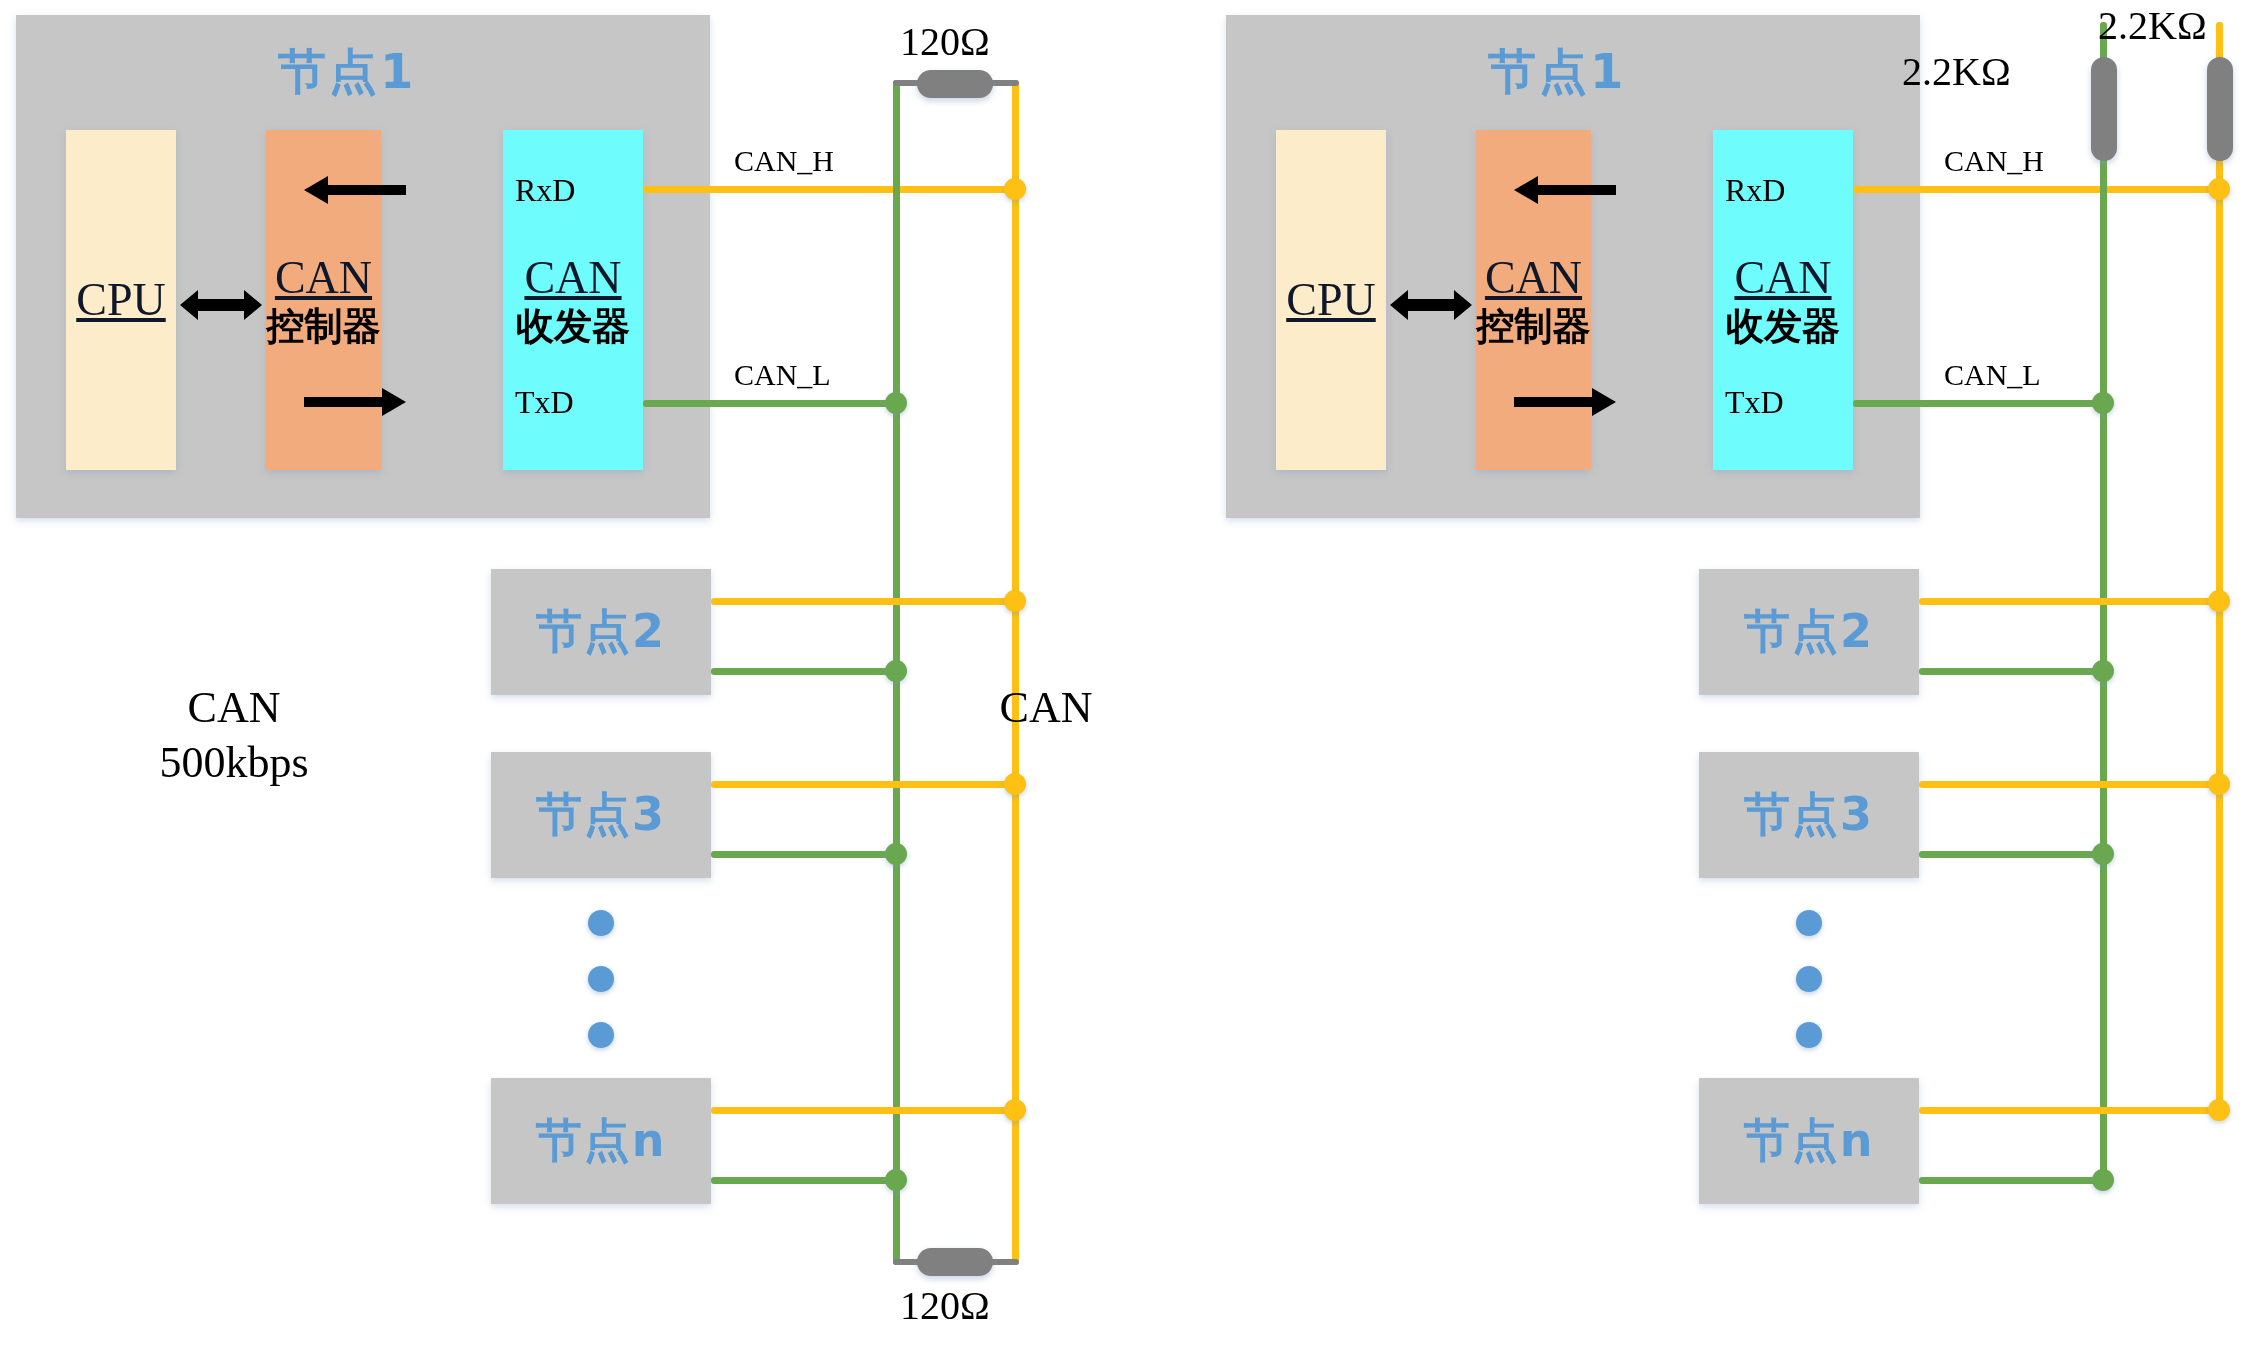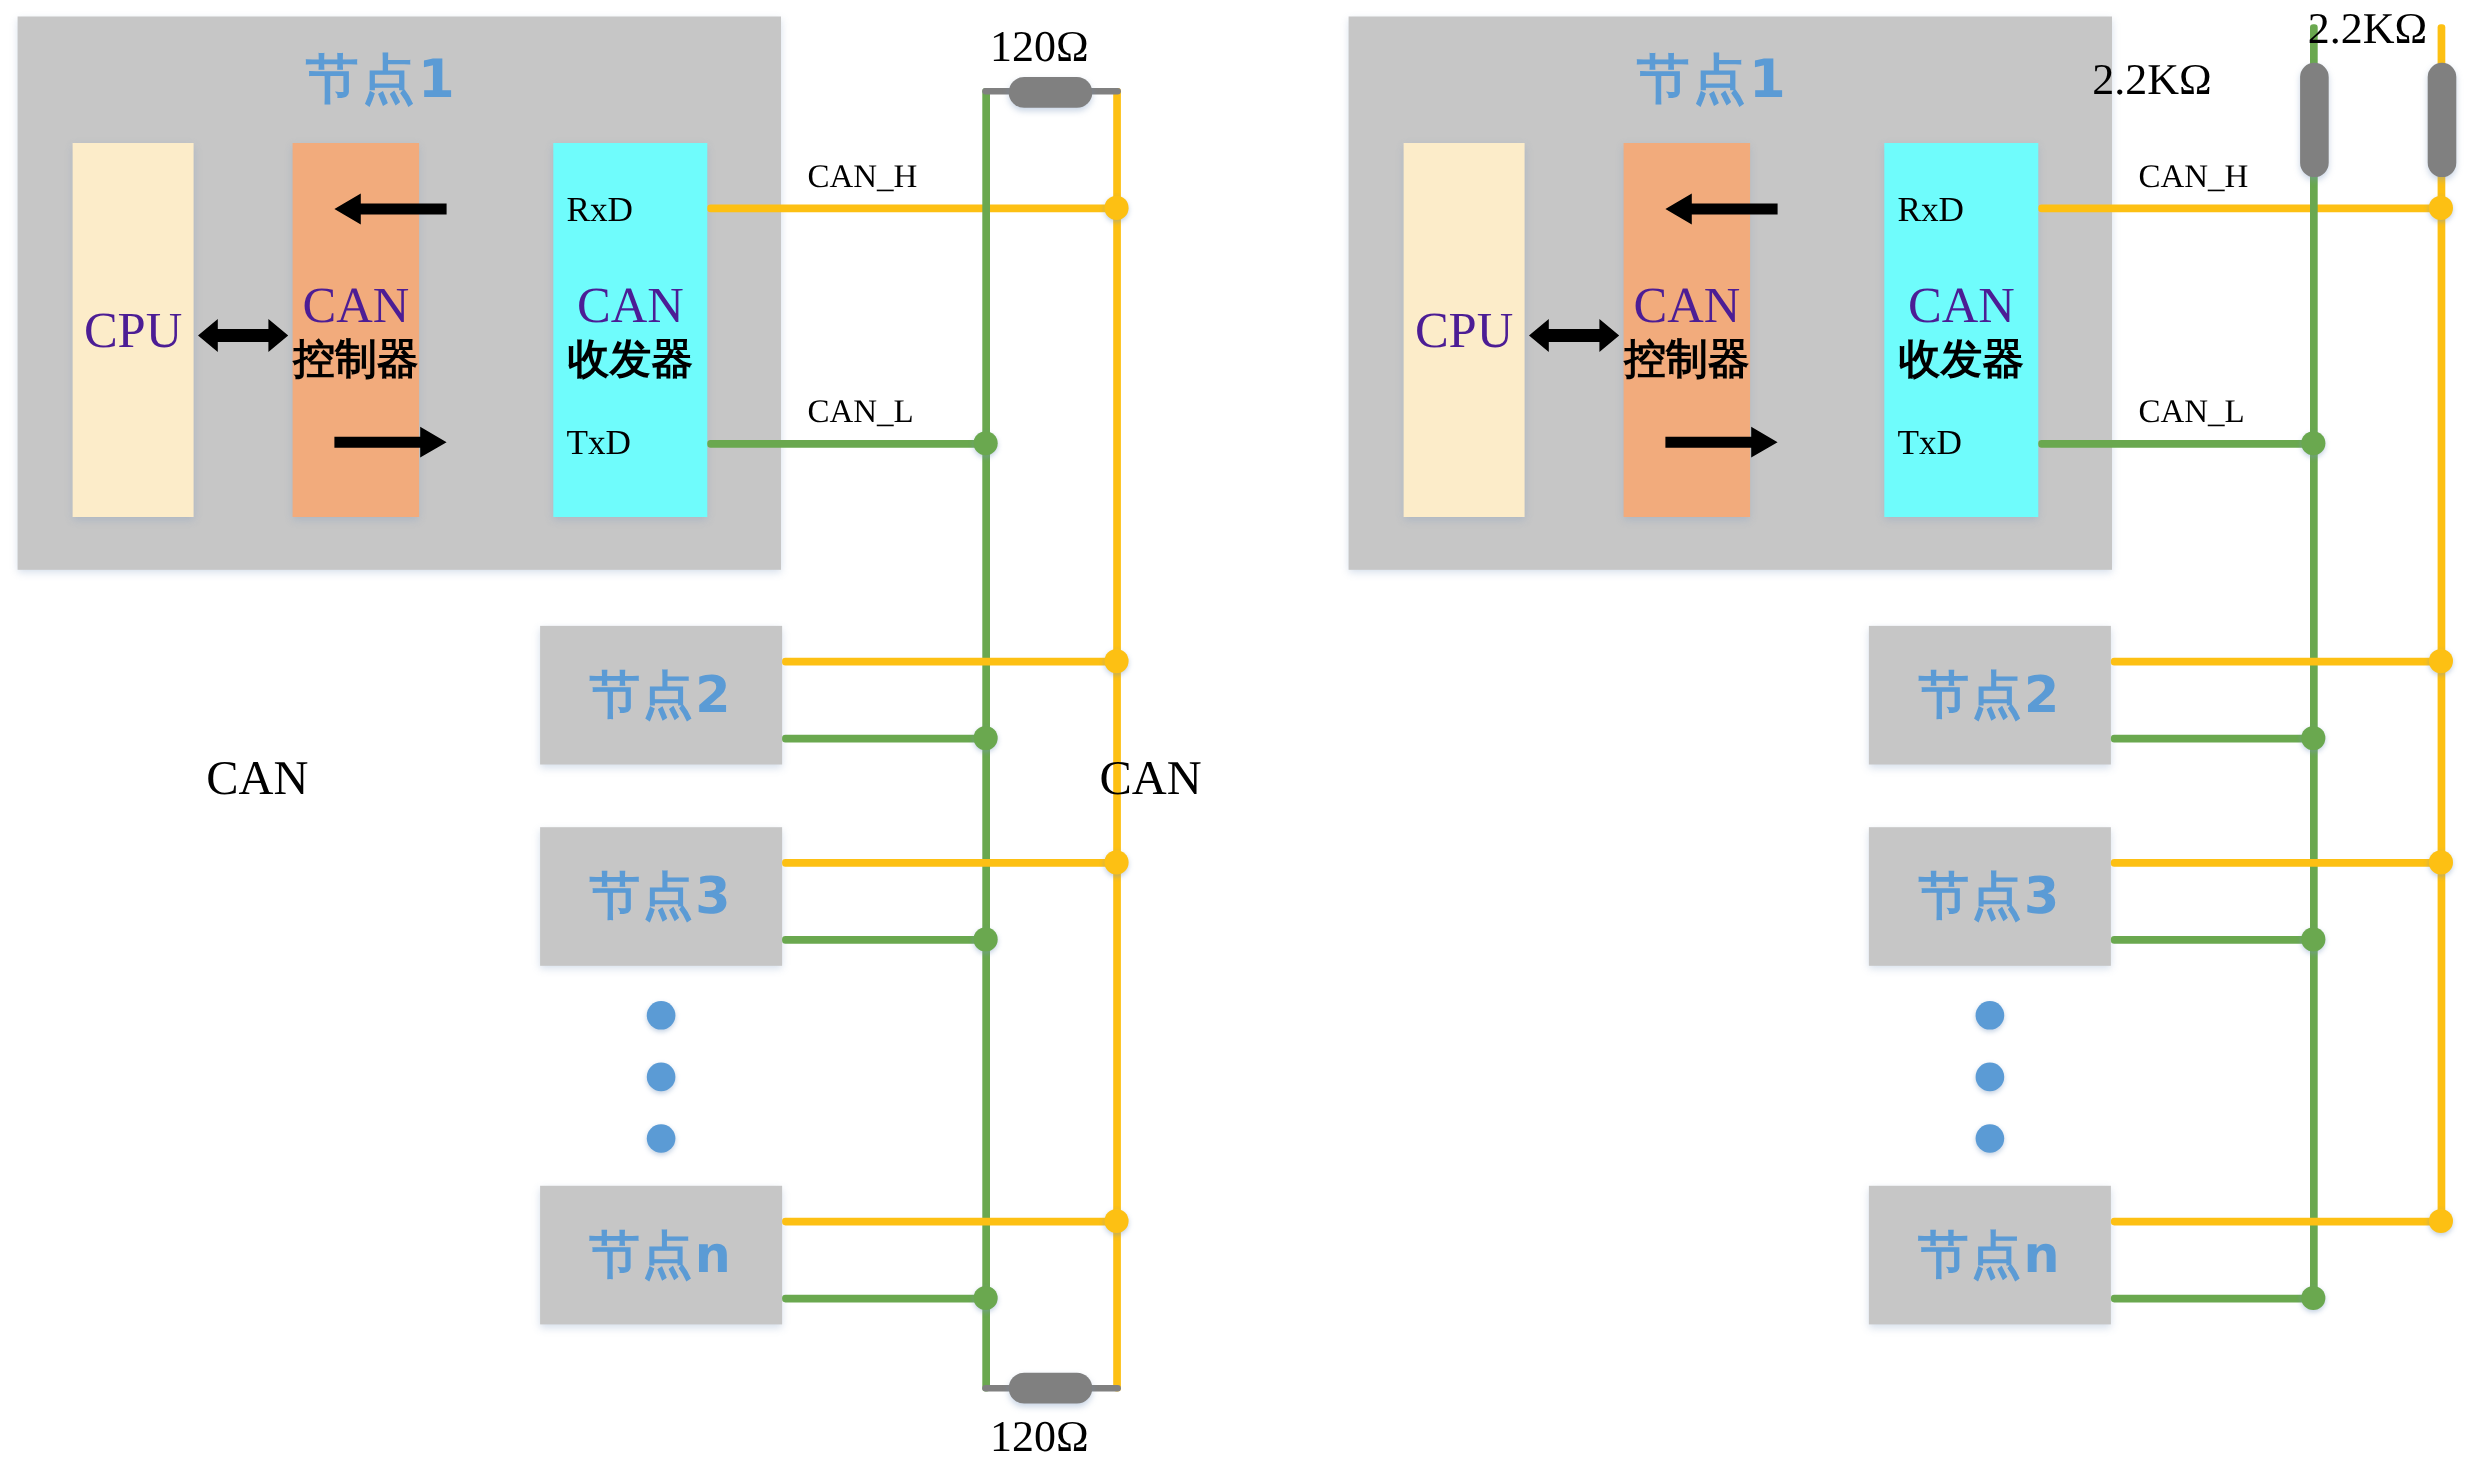--- a/index.html
+++ b/index.html
@@ -5,21 +5,21 @@
   html,body{margin:0;padding:0;background:#ffffff;}
   body{width:2264px;height:1346px;position:relative;overflow:hidden;
        font-family:"Liberation Serif","DejaVu Serif",serif;}
   .stage{position:absolute;left:16px;top:0;width:2264px;height:1088px;}
 
   
   .panel{position:absolute;background:#c6c6c6;box-shadow:0 3px 7px rgba(120,150,190,.30);}
   .blk{position:absolute;box-shadow:0 3px 7px rgba(120,150,190,.30);
        display:flex;flex-direction:column;align-items:center;justify-content:center;
        line-height:1.0;}
-  .blk .l1{font-size:46px;color:#4c1d95;}
+  .blk .l1{font-size:46px;color:#0f172a;text-decoration:underline;}
   .blk .l2{font-size:38px;font-weight:bold;color:#000;font-family:"DejaVu Sans","Liberation Sans",sans-serif;margin-top:6px;}
   .cpu{background:#fcecc9;}
   .ctrl{background:#f2ab7c;}
   .trx{background:#6ffcfc;}
 
   .nodebox{position:absolute;background:#c6c6c6;box-shadow:0 3px 7px rgba(120,150,190,.30);
            display:flex;align-items:center;justify-content:center;}
   .nodebox span{font-size:46px;font-weight:bold;color:#5b9bd5;
                 font-family:"DejaVu Sans","Liberation Sans",sans-serif;letter-spacing:2px;}
 
@@ -105,20 +105,21 @@
   <div class="lead" style="left:877px;top:1259px;width:60px;"></div>
   <div class="lead" style="left:940px;top:1259px;width:63px;"></div>
   <div class="res-h" style="left:901px;top:1248px;width:76px;"></div>
   <div class="lbl-big" style="left:884px;top:1282px;">120Ω</div>
 
   <div class="dot yel" style="left:988px;top:178px;"></div>
   <div class="dot grn" style="left:869px;top:392px;"></div>
 
   <div class="lbl-rate" style="left:88px;top:680px;width:260px;">
     <div>CAN</div>
+    <div>500kbps</div>
   </div>
 
   <div class="nodebox" style="left:475px;top:569px;width:220px;height:126px;">
     <span>节点2</span>
   </div>
   <div class="wh yel" style="left:695px;top:598px;width:309px;"></div>
   <div class="wh grn" style="left:695px;top:668px;width:189px;"></div>
   <div class="dot yel" style="left:988px;top:590px;"></div>
   <div class="dot grn" style="left:869px;top:660px;"></div>
 

